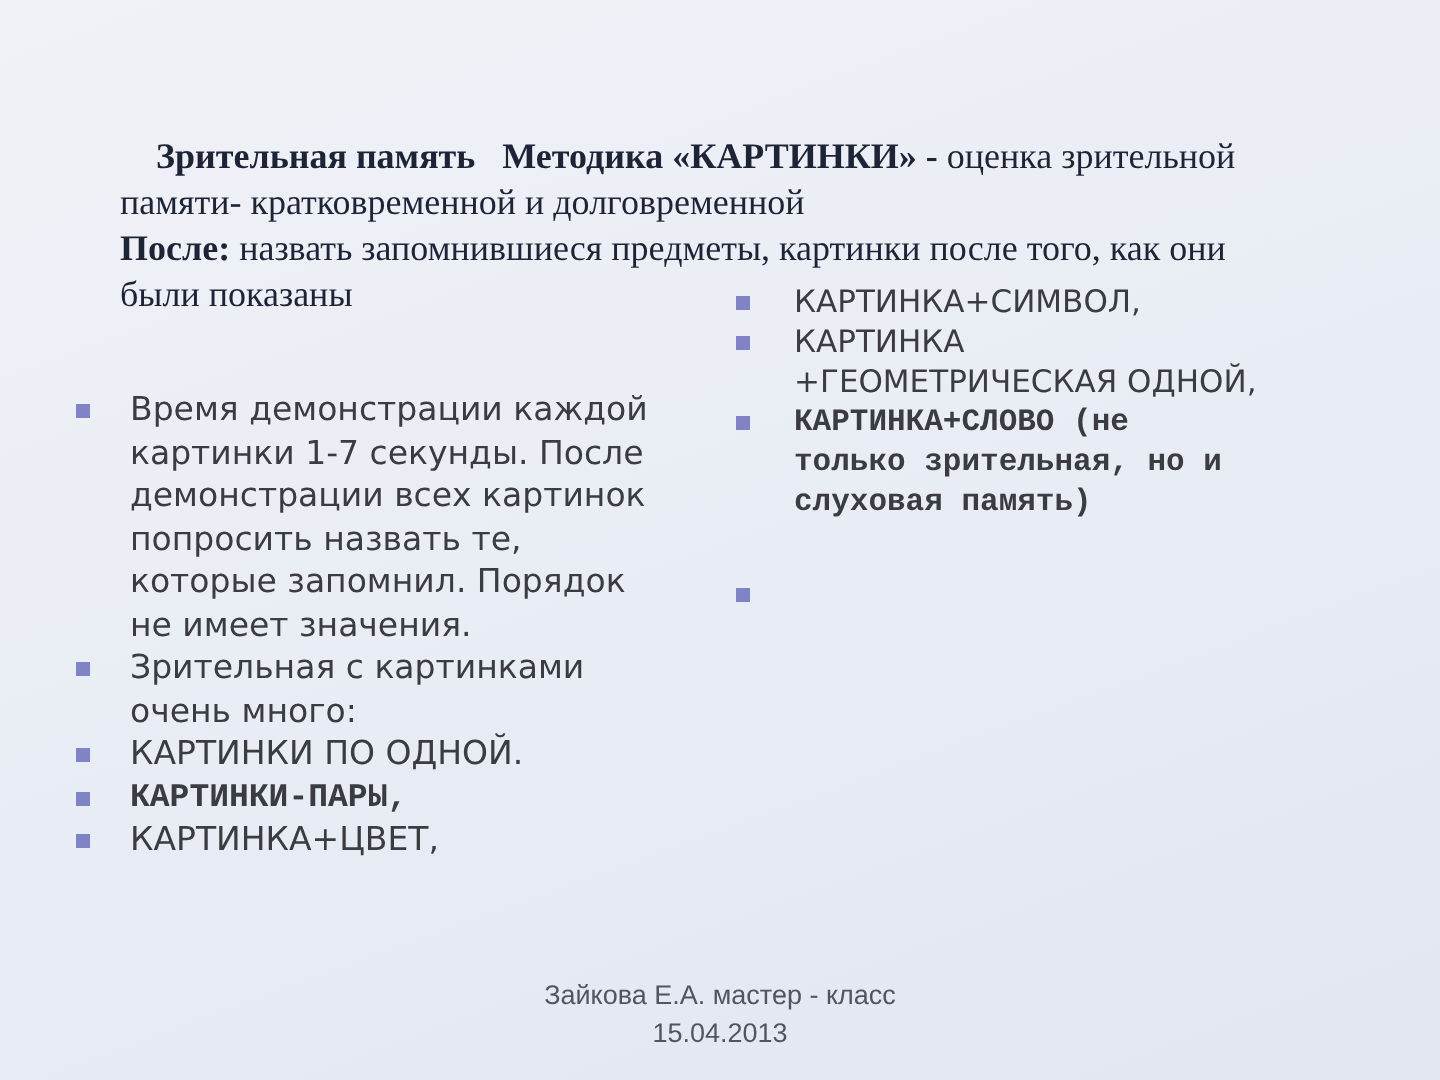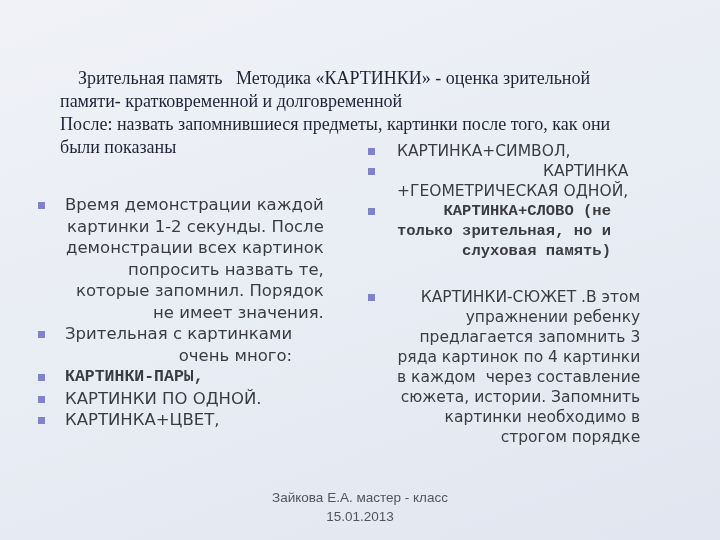--- a/index.html
+++ b/index.html
@@ -19,21 +19,21 @@
     position: absolute;
     left: 60px;
     top: 44px;
     width: 612px;
     font-family: "Liberation Serif", "DejaVu Serif", serif;
     font-size: 18px;
     line-height: 23px;
     color: #1d2436;
     white-space: pre-wrap;
   }
-  .title .seg-bold { font-weight: normal; }
+  .title .seg-bold { font-weight: bold; }
   .title .seg-normal { font-weight: normal; }
 
   .column {
     position: absolute;
     color: #3b3c42;
   }
   .col-left {
     left: 30px;
     top: 194px;
     width: 320px;
@@ -56,21 +56,20 @@
     width: 7px;
     height: 7px;
     background: #8183c7;
     margin: 8px 20px 0 8px;
   }
   .col-right .marker {
     margin: 7px 22px 0 10px;
   }
   .item .text {
     white-space: pre-wrap;
-    text-align: right;
   }
   .item.bold .text {
     font-weight: bold;
     font-family: Liberation Mono, monospace;
   }
   .item.gap-before {
     margin-top: 26px;
   }
   .footer {
     position: absolute;
@@ -94,38 +93,38 @@
     <span class="seg-bold">Зрительная память   Методика «КАРТИНКИ» - </span><span class="seg-normal">оценка зрительной
 памяти- кратковременной и долговременной
 </span><span class="seg-bold">После: </span><span class="seg-normal">назвать запомнившиеся предметы, картинки после того, как они
 были показаны</span>
   </div>
 
   <div class="column col-left">
     <div class="item">
       <span class="marker"></span>
       <span class="text">Время демонстрации каждой
-картинки 1-2 секунды. После
+картинки 1-7 секунды. После
 демонстрации всех картинок
 попросить назвать те,
 которые запомнил. Порядок
 не имеет значения.</span>
     </div>
     <div class="item">
       <span class="marker"></span>
       <span class="text">Зрительная с картинками
 очень много:</span>
     </div>
+    <div class="item">
+      <span class="marker"></span>
+      <span class="text">КАРТИНКИ ПО ОДНОЙ.</span>
+    </div>
     <div class="item bold">
       <span class="marker"></span>
       <span class="text">КАРТИНКИ-ПАРЫ,</span>
-    </div>
-    <div class="item">
-      <span class="marker"></span>
-      <span class="text">КАРТИНКИ ПО ОДНОЙ.</span>
     </div>
     <div class="item">
       <span class="marker"></span>
       <span class="text">КАРТИНКА+ЦВЕТ,</span>
     </div>
   </div>
 
   <div class="column col-right">
     <div class="item">
       <span class="marker"></span>
@@ -137,27 +136,19 @@
 +ГЕОМЕТРИЧЕСКАЯ ОДНОЙ,</span>
     </div>
     <div class="item bold">
       <span class="marker"></span>
       <span class="text">КАРТИНКА+СЛОВО (не
 только зрительная, но и
 слуховая память)</span>
     </div>
     <div class="item gap-before">
       <span class="marker"></span>
-      <span class="text"> КАРТИНКИ-СЮЖЕТ .В этом
-упражнении ребенку
-предлагается запомнить 3
-ряда картинок по 4 картинки
-в каждом  через составление
-сюжета, истории. Запомнить
-картинки необходимо в
-строгом порядке</span>
     </div>
   </div>
 
   <div class="footer">Зайкова Е.А. мастер - класс
-15.01.2013</div>
+15.04.2013</div>
 
 </div>
 
 </body></html>

